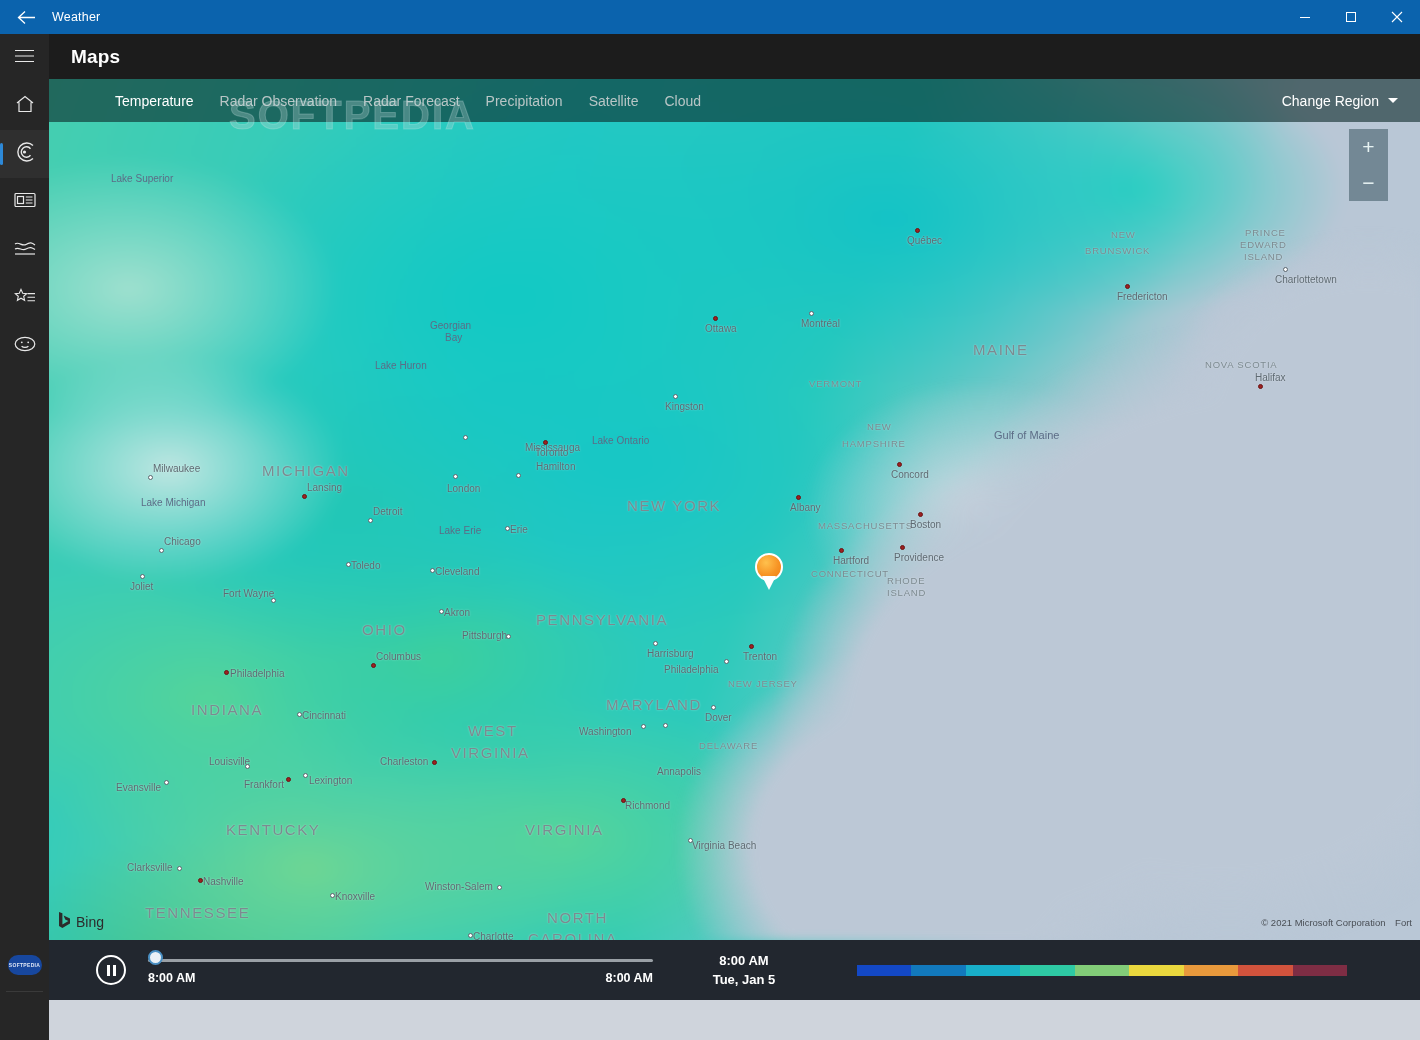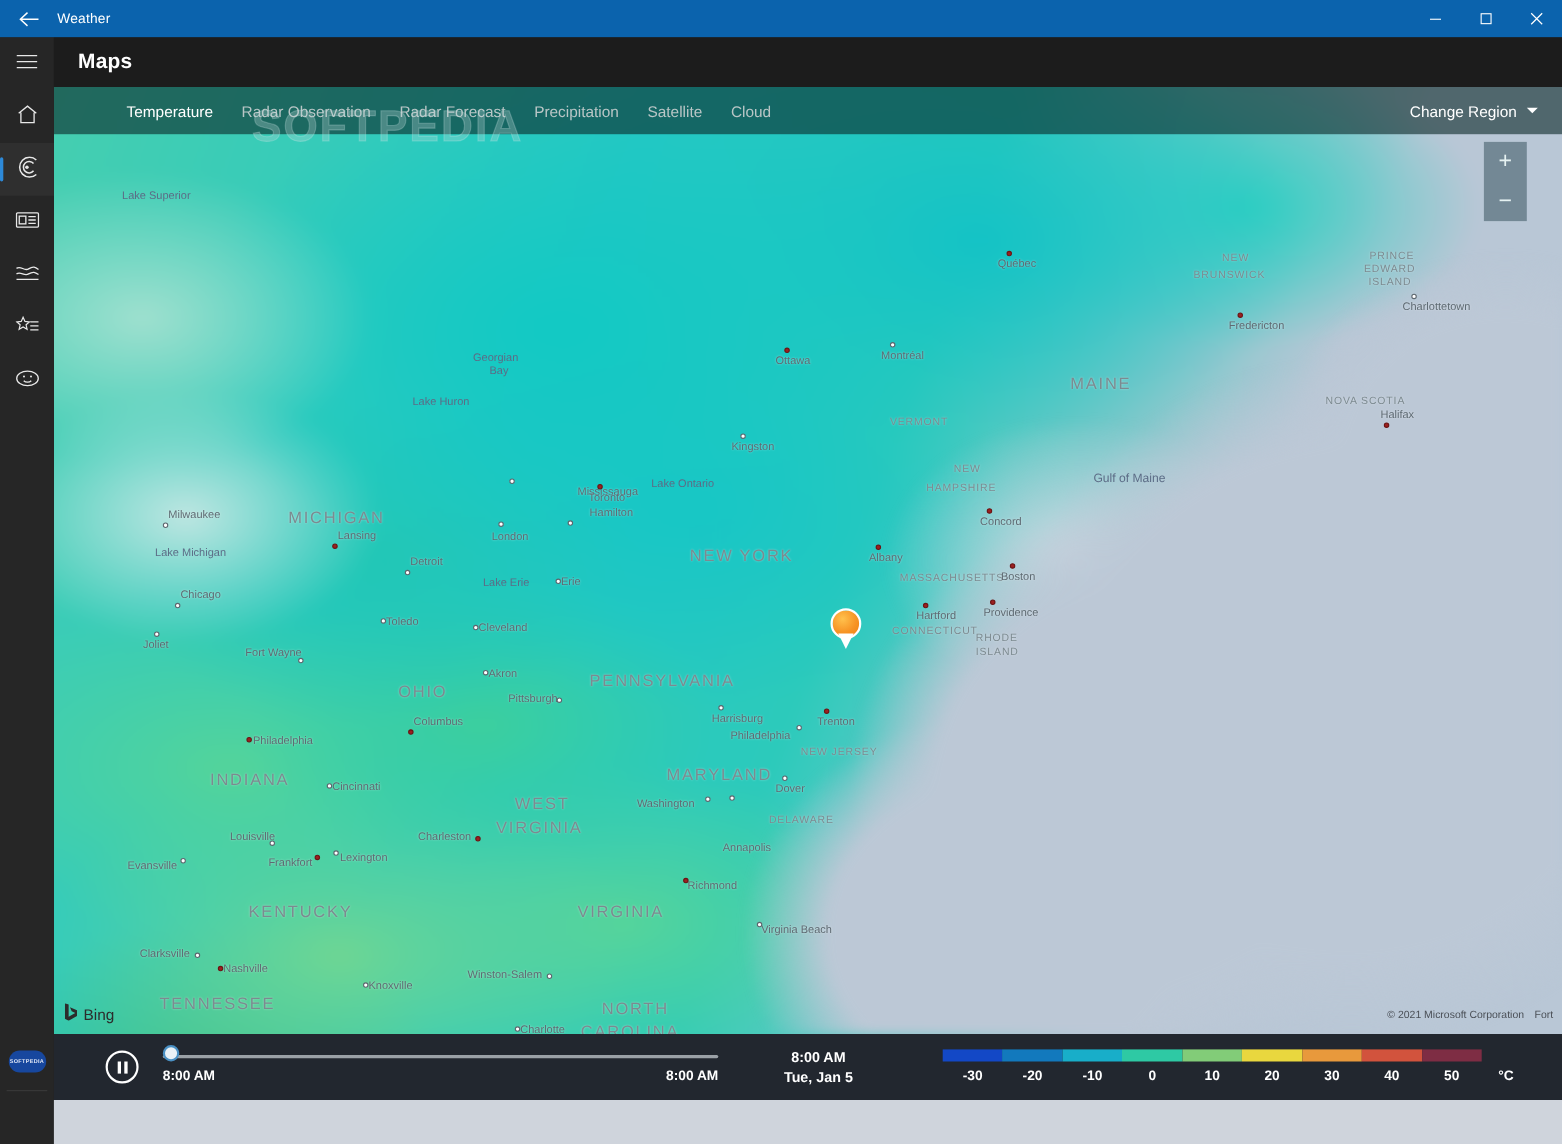--- a/index.html
+++ b/index.html
@@ -473,28 +473,16 @@
         <i style="background: rgb(19, 72, 198);"></i>
         <i style="background: rgb(18, 121, 189);"></i>
         <i style="background: rgb(24, 174, 201);"></i>
         <i style="background: rgb(46, 201, 164);"></i>
         <i style="background: rgb(130, 204, 120);"></i>
         <i style="background: rgb(233, 215, 62);"></i>
         <i style="background: rgb(232, 153, 60);"></i>
         <i style="background: rgb(210, 83, 61);"></i>
         <i style="background: rgb(126, 45, 68);"></i>
       </div>
-    <div class="lgticks" id="lgTicks">
-        <span style="left: 27.2222px;">-30</span>
-        <span style="left: 81.6667px;">-20</span>
-        <span style="left: 136.111px;">-10</span>
-        <span style="left: 190.556px;">0</span>
-        <span style="left: 245px;">10</span>
-        <span style="left: 299.444px;">20</span>
-        <span style="left: 353.889px;">30</span>
-        <span style="left: 408.333px;">40</span>
-        <span style="left: 462.778px;">50</span>
-        <span class="unit" style="left: 505px;">°C</span>
-      </div>
   </div>
 </div>
 
 <div class="statusstrip"></div>
 
 </body></html>

